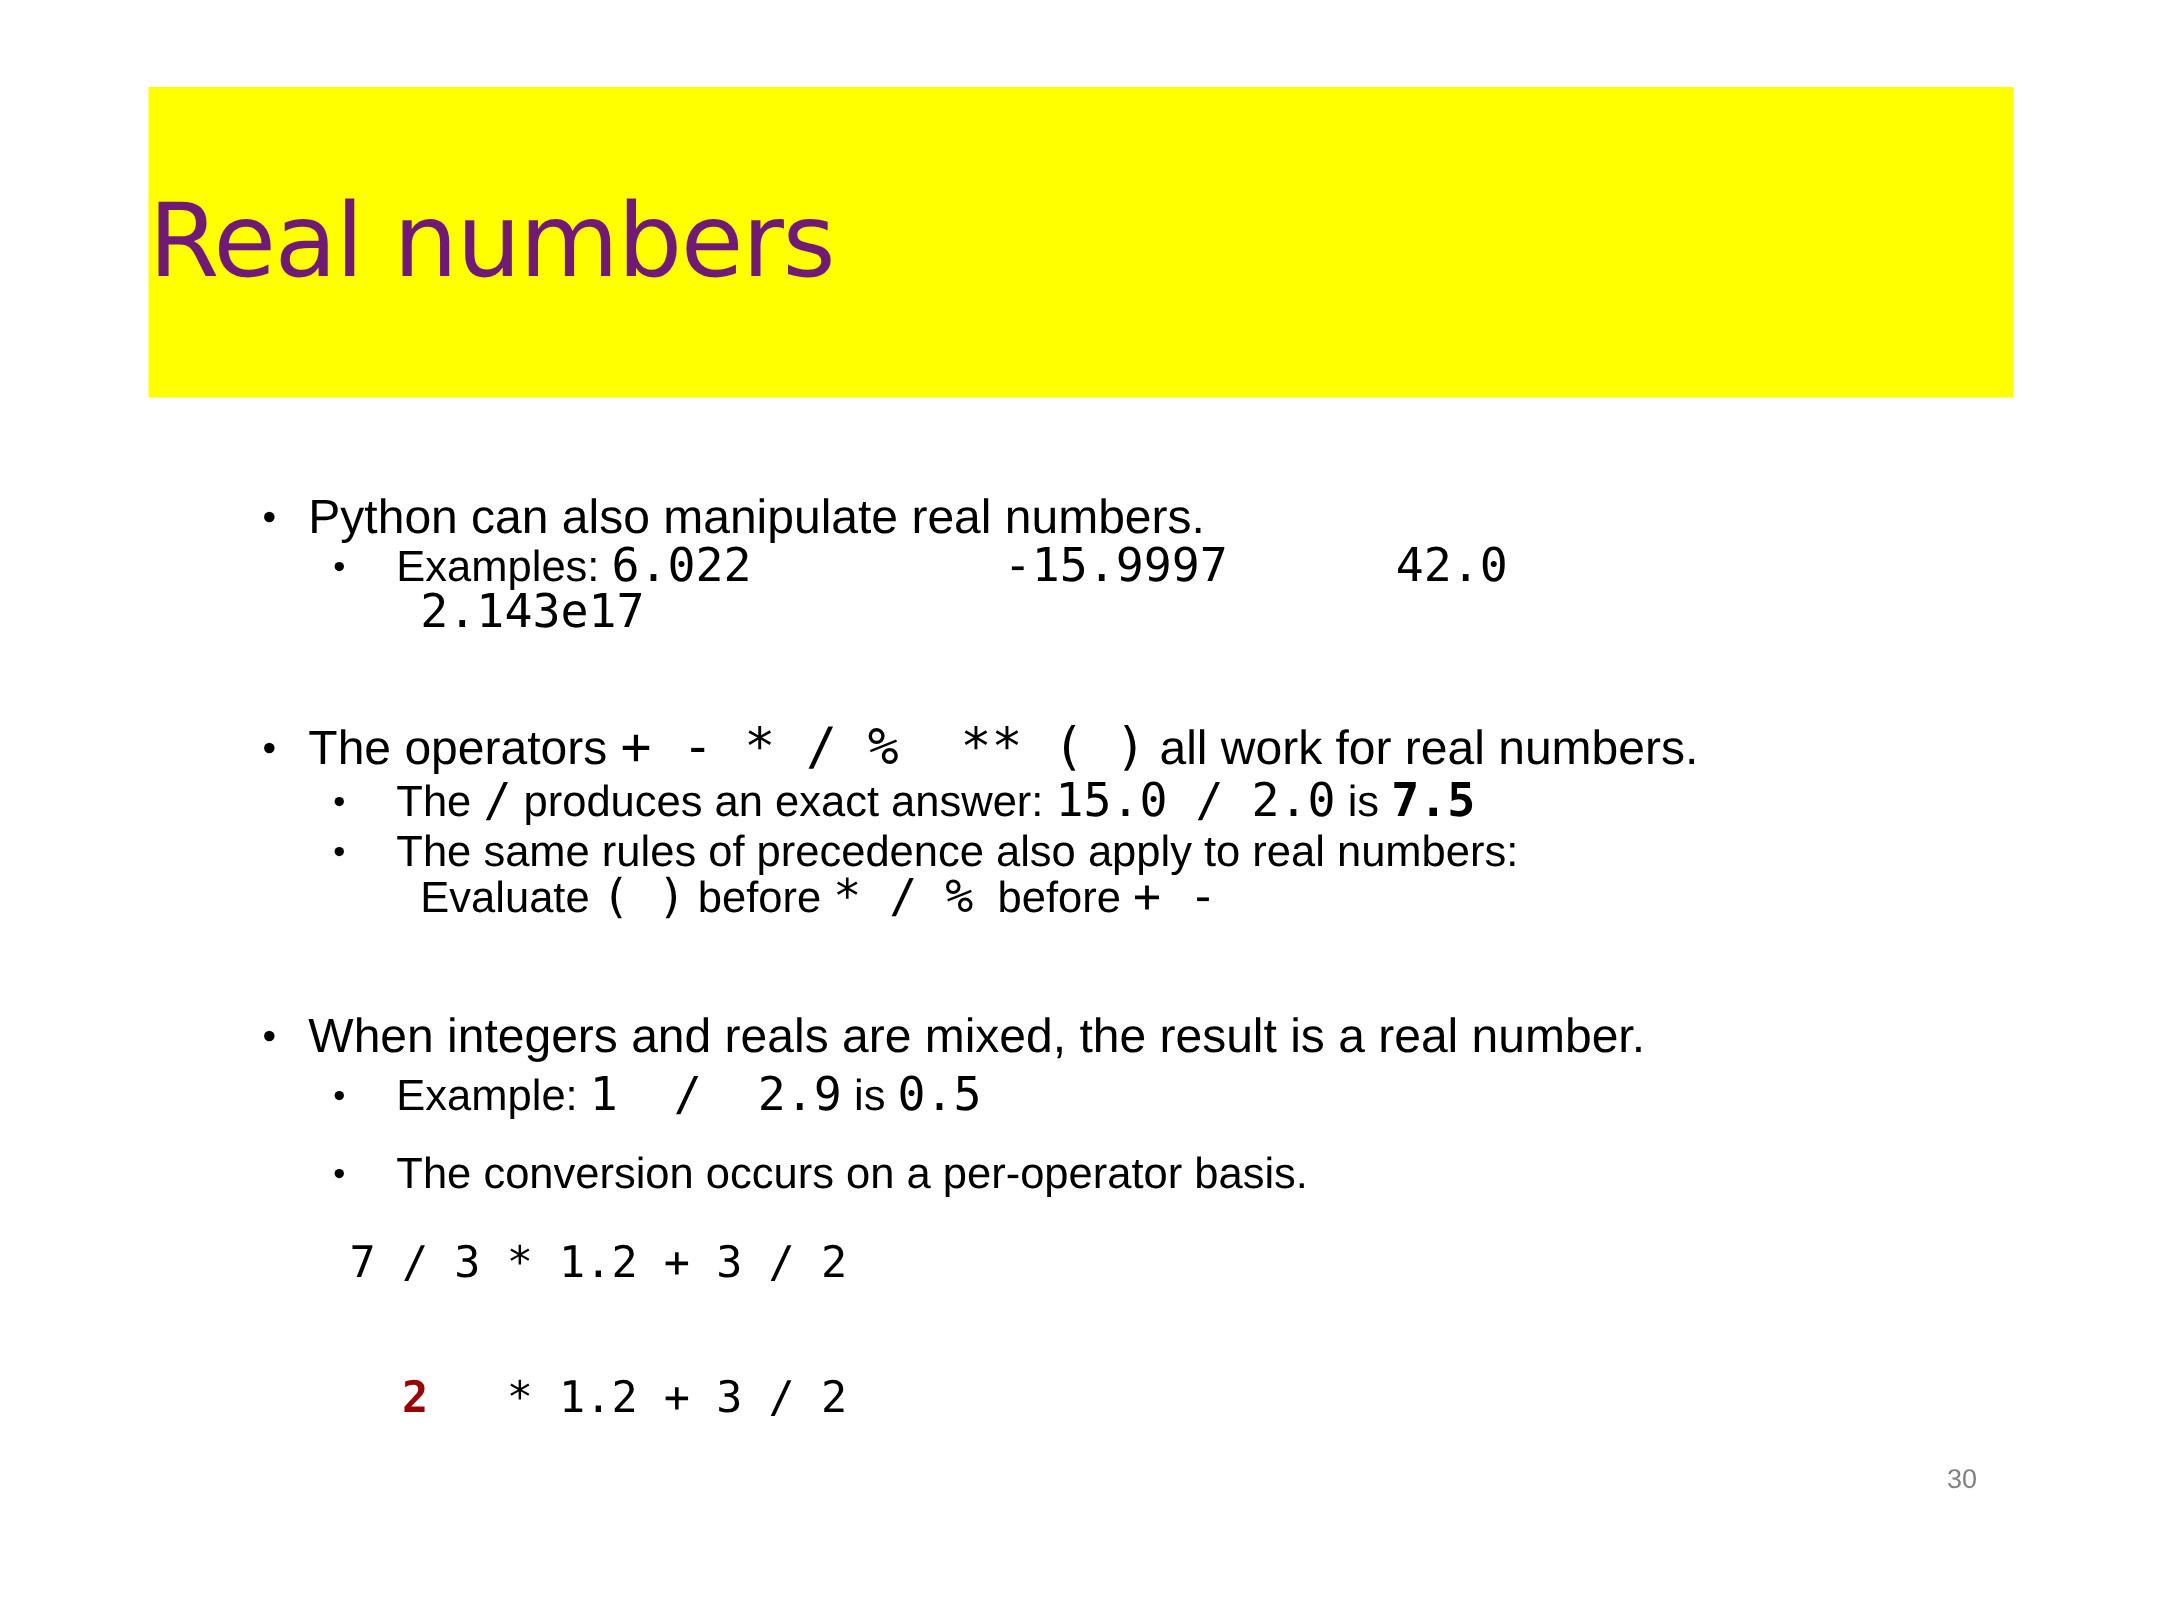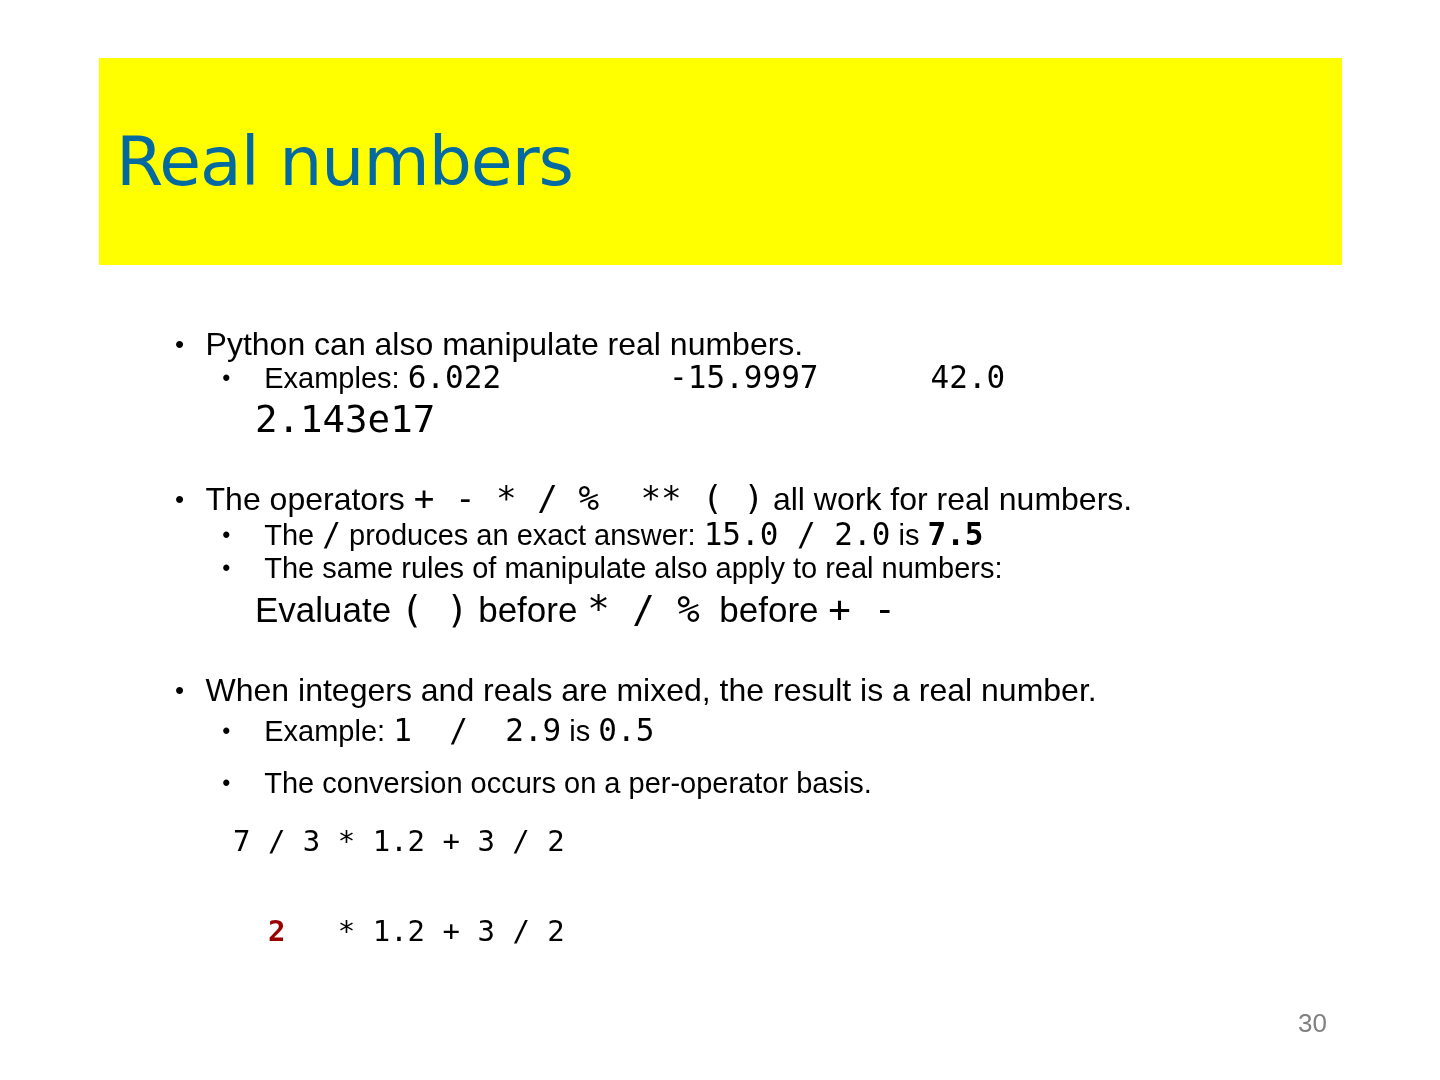--- a/index.html
+++ b/index.html
@@ -6,44 +6,44 @@
   .slide{
     position:relative;width:1440px;height:1080px;background:#ffffff;
     font-family:"Liberation Sans",sans-serif;color:#000;overflow:hidden;
   }
   .banner{
     position:absolute;left:99px;top:58px;width:1243px;height:207px;
     background:#FFFF00;display:flex;align-items:center;
   }
   .title{
     font-family:"DejaVu Sans",sans-serif;font-size:68px;line-height:1;
-    margin-left:17px;letter-spacing:-1px;color:#0369a1;
+    letter-spacing:-1px;color:#701a75;
   }
   .row{position:absolute;white-space:pre;line-height:1.15;}
   .l1{left:118px;font-size:32px;text-align:center;}
   .l1 .bullet{display:inline-block;width:52px;font-size:26px;vertical-align:2px;}
   .l2{left:190px;font-size:29px;}
   .l2 .bullet{display:inline-block;width:42px;font-size:23px;vertical-align:2px;}
-  .cont2{left:216px;font-size:35px;}
+  .cont2{left:248px;font-size:29px;}
   .txt{white-space:pre;}
   
   .m{font-family:"DejaVu Sans Mono",monospace;font-size:1.07em;}
   .b{font-weight:700;}
   .r{font-family:"DejaVu Sans Mono",monospace;font-weight:700;color:#990000;}
   .u{text-decoration-thickness:3px;text-underline-offset:6px;}
   .eval{
     position:absolute;left:233px;top:766px;
     font-family:"DejaVu Sans Mono",monospace;font-size:29px;line-height:30px;
     white-space:pre;
   }
   .eval .m{font-size:inherit;}
   .eval .r{font-size:inherit;}
   .pageno{
-    position:absolute;left:1298px;top:1008px;
-    font-size:26px;color:#808080;
+    position:absolute;left:1298px;top:976px;
+    font-size:18px;color:#808080;
   }
 </style>
 </head>
 <body>
 
 <div class="slide">
 
   <div class="banner">
     <div class="title">Real numbers</div>
   </div>
@@ -62,21 +62,21 @@
 
   <div class="row l1" style="top:442px">
     <span class="bullet">•</span><span class="txt"><span>The operators </span><span class="m">+ - * / %  ** ( )</span><span> all work for real numbers.</span></span>
   </div>
 
   <div class="row l2" style="top:484px">
     <span class="bullet">•</span><span class="txt"><span>The </span><span class="m">/</span><span> produces an exact answer: </span><span class="m">15.0 / 2.0</span><span> is </span><span class="m b">7.5</span></span>
   </div>
 
   <div class="row l2" style="top:519px">
-    <span class="bullet">•</span><span class="txt"><span>The same rules of manipulate also apply to real numbers:</span></span>
+    <span class="bullet">•</span><span class="txt"><span>The same rules of precedence also apply to real numbers:</span></span>
   </div>
 
   <div class="row cont2" style="top:548px">
     <span class="txt"><span>Evaluate </span><span class="m">( )</span><span> before </span><span class="m">* / %</span><span>  before </span><span class="m">+ -</span></span>
   </div>
 
   <div class="row l1" style="top:635px">
     <span class="bullet">•</span><span class="txt"><span>When integers and reals are mixed, the result is a real number.</span></span>
   </div>
 

